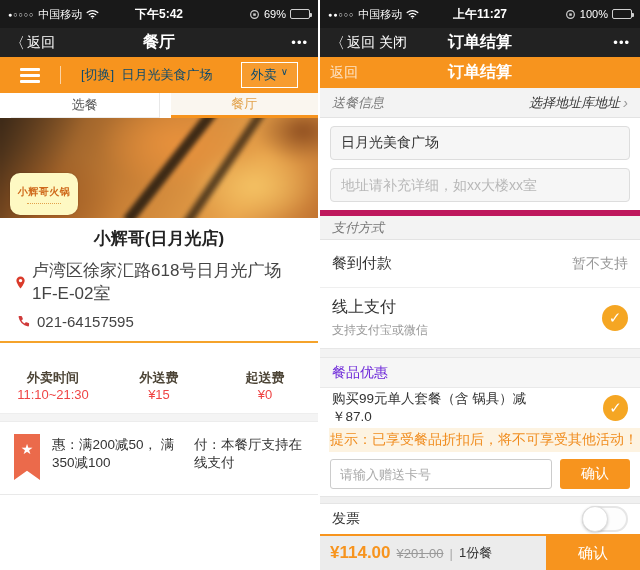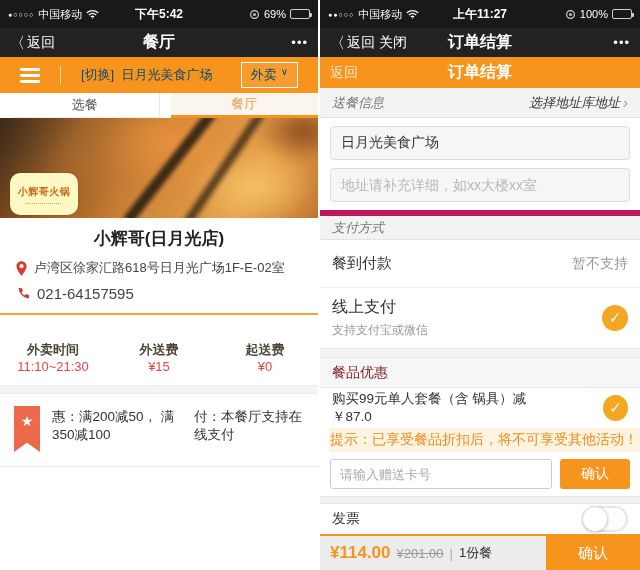--- a/index.html
+++ b/index.html
@@ -58,21 +58,21 @@
   .food .chopstick2 { position:absolute; left:70%; top:-30px; width:9px; height:150px; background:#2c2013;
       transform:rotate(34deg); filter:blur(2.5px); opacity:.75; }
   .logo-box { position:absolute; left:10px; bottom:3px; width:68px; height:42px; background:#fef9c3; border-radius:10px;
       display:flex; flex-direction:column; align-items:center; justify-content:center; gap:2px; box-shadow:0 0 2px rgba(0,0,0,.2); }
   .logo-box .logo-txt { color:#cf6a1c; font-size:10px; font-weight:bold; letter-spacing:.5px; }
   .logo-box .logo-sub { width:34px; height:3px; border-bottom:1px dotted #e2a24b; }
 
   
   .rest-name { text-align:center; font-size:17px; font-weight:bold; color:#222; padding:9px 0 7px; }
   .addr-row, .phone-row { display:flex; align-items:center; gap:7px; padding:2px 16px; color:#444; }
-  .addr-row { font-size:13px; }
+  .addr-row { font-size:17px; }
   .phone-row { font-size:15px; padding-top:6px; }
   .info-section { margin-top:9px; border-top:2px solid #f5a32b; border-bottom:1px solid #eee;
       display:flex; padding:26px 0 11px; }
   .info-col { flex:1; text-align:center; }
   .info-col .lbl { font-size:13px; font-weight:bold; color:#4d4537; }
   .info-col .val { font-size:13px; color:#ef4444; margin-top:0; }
   .gray-gap-l { height:8px; background:#f4f4f4; border-bottom:1px solid #ececec; }
   .promo { display:flex; padding:12px 14px 14px; border-bottom:1px solid #e9e9e9; }
   .ribbon { width:26px; height:46px; background:#eb6a4b; color:#fff; text-align:center; font-size:14px;
       padding-top:7px; clip-path:polygon(0 0,100% 0,100% 100%,50% 80%,0 100%); flex:none; margin-right:12px; }
@@ -95,21 +95,21 @@
   .row.cod .l { font-size:15px; color:#333; }
   .row.cod .r { margin-left:auto; font-size:14px; color:#999; }
   .row.online { height:60px; }
   .online-stack { display:flex; flex-direction:column; gap:4px; }
   .online-stack .main { font-size:16px; color:#333; }
   .online-stack .sub { font-size:12px; color:#999; }
   .check-circle { margin-left:auto; width:26px; height:26px; border-radius:50%; background:#f5a623;
       color:#fff; font-size:15px; display:flex; align-items:center; justify-content:center; }
   .gray-gap-r { height:10px; background:#f3f3f3; border-top:1px solid #e7e7e7; border-bottom:1px solid #e7e7e7; }
   .sec-header2 { height:30px; background:#f6f6f6; border-bottom:1px solid #e9e9e9; display:flex;
-      align-items:center; padding:0 12px; font-size:14px; color:#7f1d1d; }
+      align-items:center; padding:0 12px; font-size:14px; color:#6d28d9; }
   .row.deal { height:40px; }
   .row.deal .l { font-size:13.5px; color:#333; }
   .notice { height:24px; background:#fdf3e1; color:#f08c1e; font-size:14px; display:flex;
       align-items:center; padding:0 1px;margin-left:9px; }
   .card-row { height:44px; background:#fff; display:flex; align-items:center; padding:0 10px; gap:8px; }
   .card-input { flex:1; height:30px; background:#fff; border:1px solid #ccc; border-radius:3px;
       padding:0 9px; font-size:13px; color:#333; font-family:"Liberation Sans",sans-serif; }
   .card-input::placeholder { color:#aaa; }
   .confirm-sm { width:70px; height:30px; background:#f7941e; border:none; border-radius:3px; color:#fff;
       font-size:14px; font-family:"Liberation Sans",sans-serif; }

